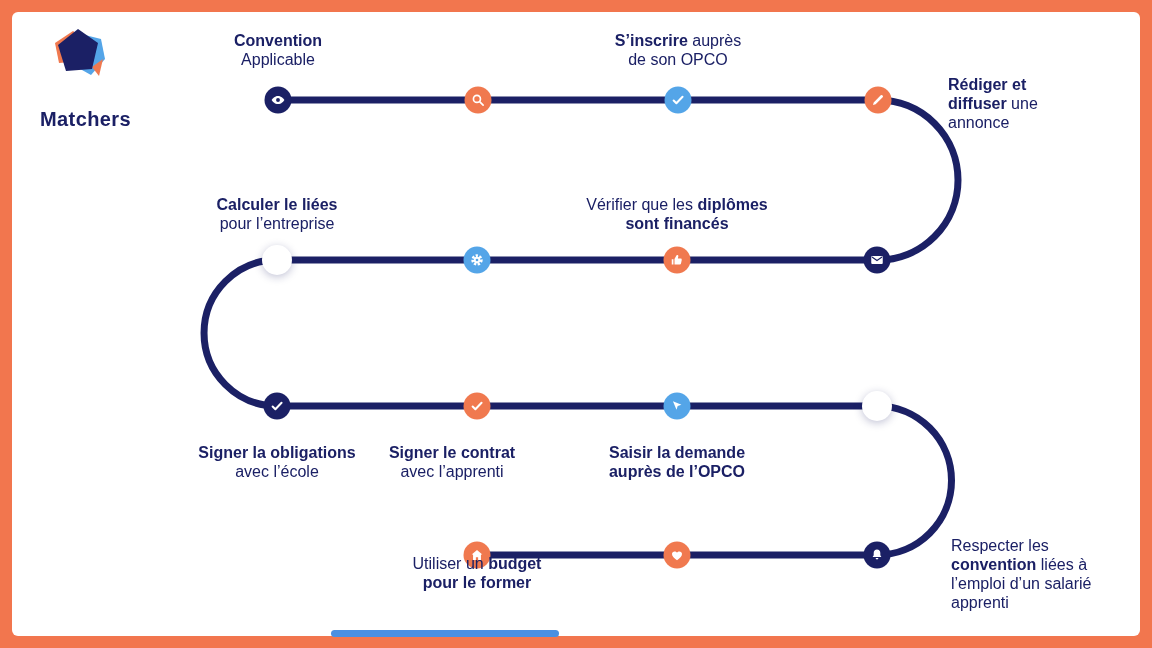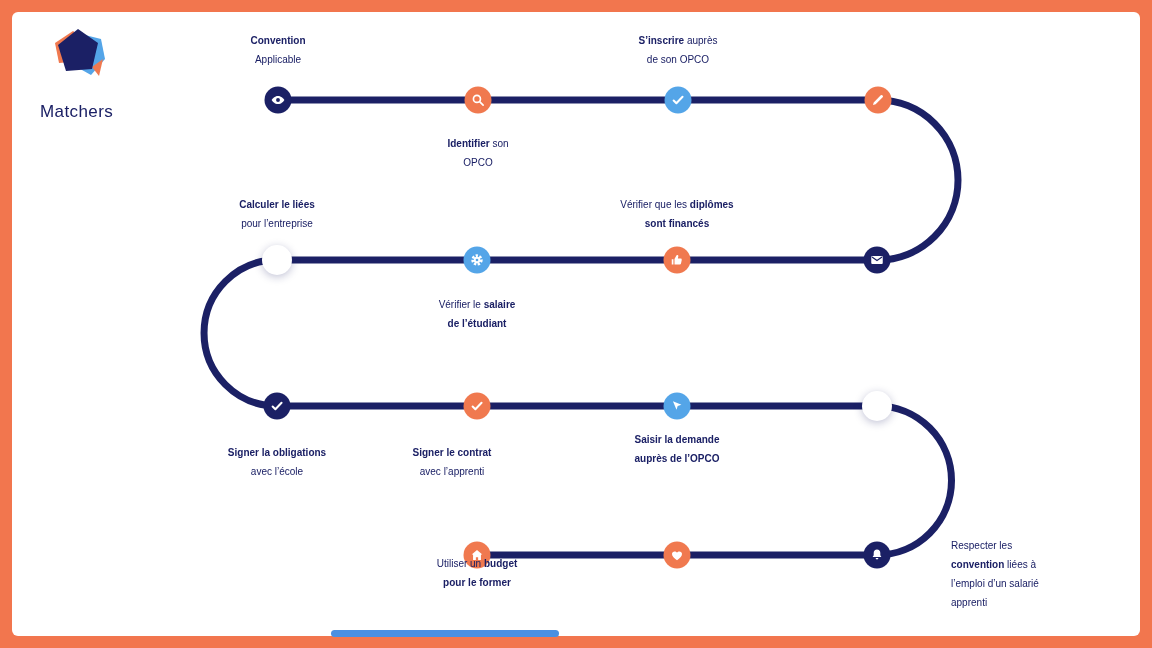--- a/index.html
+++ b/index.html
@@ -9,31 +9,31 @@
   html,body{margin:0;padding:0}
   .frame{position:relative;width:1152px;height:648px;background:var(--frame);
          font-family:"Liberation Sans",sans-serif;overflow:hidden}
   .canvas{position:absolute;left:12px;top:12px;right:12px;bottom:12px;
           background:var(--canvas);border-radius:6px;z-index:1}
   .road{position:absolute;left:0;top:0;width:1152px;height:648px;z-index:2;pointer-events:none}
   .roadline{fill:none;stroke:var(--navy);stroke-width:7;stroke-linecap:round}
 
   .logo{position:absolute;left:40px;top:26px;width:150px;z-index:3}
   .logo svg{width:64px;height:60px;margin-left:8px;display:block}
-  .logo-text{font-size:17px;color:var(--navy);letter-spacing:.4px;margin-top:16px;font-weight:400}
+  .logo-text{font-size:20px;color:var(--navy);letter-spacing:.4px;margin-top:22px;font-weight:700}
 
   .node{position:absolute;width:27px;height:27px;border-radius:50%;
         transform:translate(-50%,-50%);display:flex;align-items:center;justify-content:center;z-index:4}
   .node.navy{background:var(--navy)}
   .node.orange{background:var(--orange)}
   .node.blue{background:var(--blue)}
   .node.white{width:30px;height:30px;background:#fff;box-shadow:0 2px 8px rgba(27,32,101,.28)}
   .node svg{width:15px;height:15px;display:block}
 
-  .lbl{position:absolute;color:var(--navy);font-size:10px;line-height:19px;
+  .lbl{position:absolute;color:var(--navy);font-size:16px;line-height:19px;
        white-space:pre-line;z-index:5}
   .lbl.center{transform:translateX(-50%);text-align:center}
   .b{font-weight:700}
 
   .progress{position:absolute;left:331px;top:630px;width:228px;height:7px;
             border-radius:3.5px;background:var(--progress_blue);z-index:6}
 </style>
 </head>
 <body>
 
@@ -126,35 +126,34 @@
     </svg>
   </div>
   <div class="node orange" style="left:477px;top:555px">
     <svg viewBox="0 0 24 24">
       <path d="M12 4l8.5 7.3h-2.2V20h-4.5v-4.6h-3.6V20H5.7v-8.7H3.5z" fill="#fff"></path>
     </svg>
   </div>
 
   <div class="lbl center" style="left:278px;top:31px"><span class="b">Convention</span><span>
 Applicable</span></div>
-  <div class="lbl center" style="left:478px;top:134px"><span class="b">Identifier</span><span> son
-OPCO</span></div>
   <div class="lbl center" style="left:678px;top:31px"><span class="b">S’inscrire</span><span> auprès
 de son OPCO</span></div>
+  <div class="lbl" style="left:948px;top:75px;width:130px"><span class="b">Rédiger et
+diffuser</span><span> une
+annonce</span></div>
   <div class="lbl center" style="left:677px;top:195px"><span>Vérifier que les </span><span class="b">diplômes</span><span class="b">
 sont financés</span></div>
-  <div class="lbl center" style="left:477px;top:295px"><span>Vérifier le </span><span class="b">salaire</span><span class="b">
-de l’étudiant</span></div>
   <div class="lbl center" style="left:277px;top:195px"><span class="b">Calculer le liées</span><span>
 pour l’entreprise</span></div>
   <div class="lbl center" style="left:277px;top:443px"><span class="b">Signer la obligations</span><span>
 avec l’école</span></div>
   <div class="lbl center" style="left:452px;top:443px"><span class="b">Signer le contrat</span><span>
 avec l’apprenti</span></div>
-  <div class="lbl center" style="left:677px;top:430px"><span class="b">Saisir la demande</span><span class="b">
+  <div class="lbl center" style="left:677px;top:443px"><span class="b">Saisir la demande</span><span class="b">
 auprès de l’OPCO</span></div>
   <div class="lbl" style="left:951px;top:536px;width:175px"><span>Respecter les
 </span><span class="b">convention</span><span> liées à
 l’emploi d’un salarié
 apprenti</span></div>
   <div class="lbl center" style="left:477px;top:554px"><span>Utiliser un </span><span class="b">budget</span><span class="b">
 pour le former</span></div>
 
   <div class="progress"></div>
 </div>

